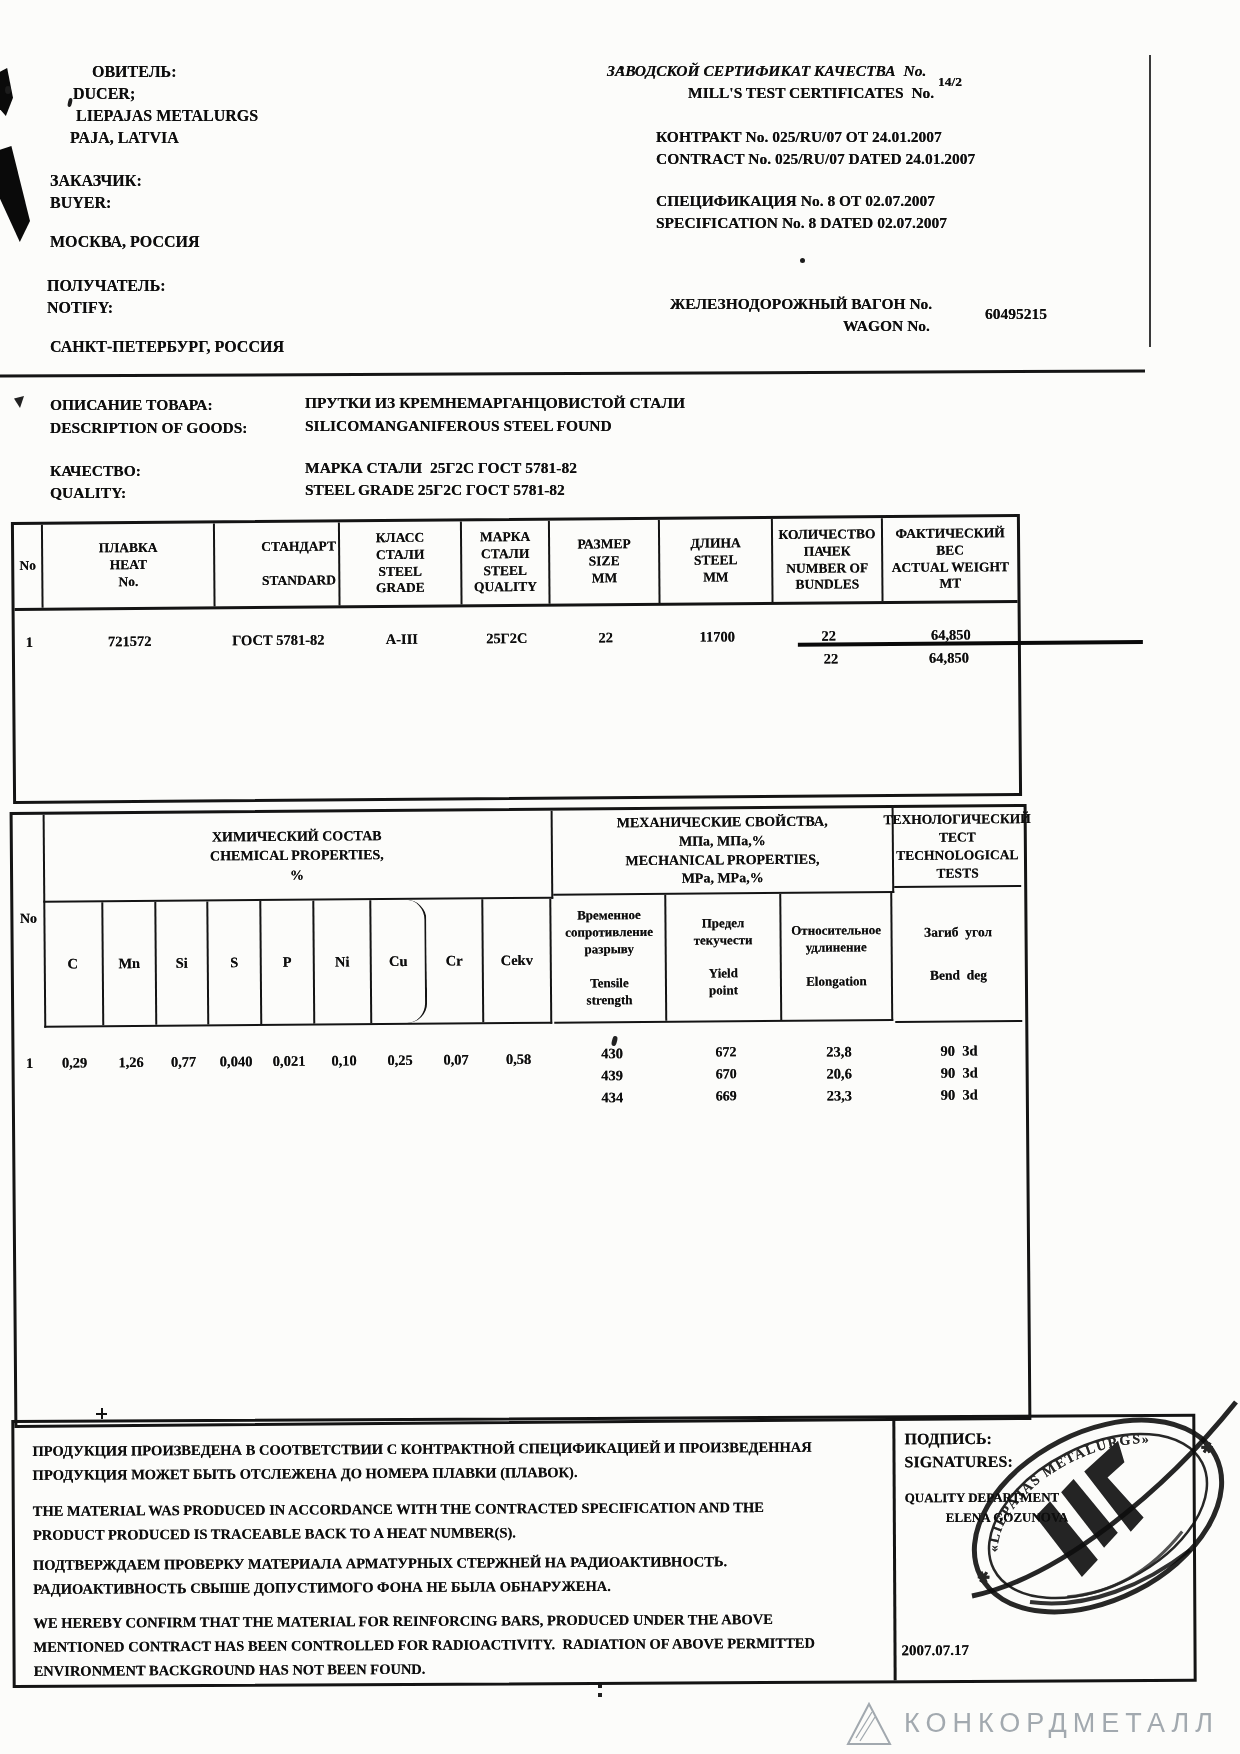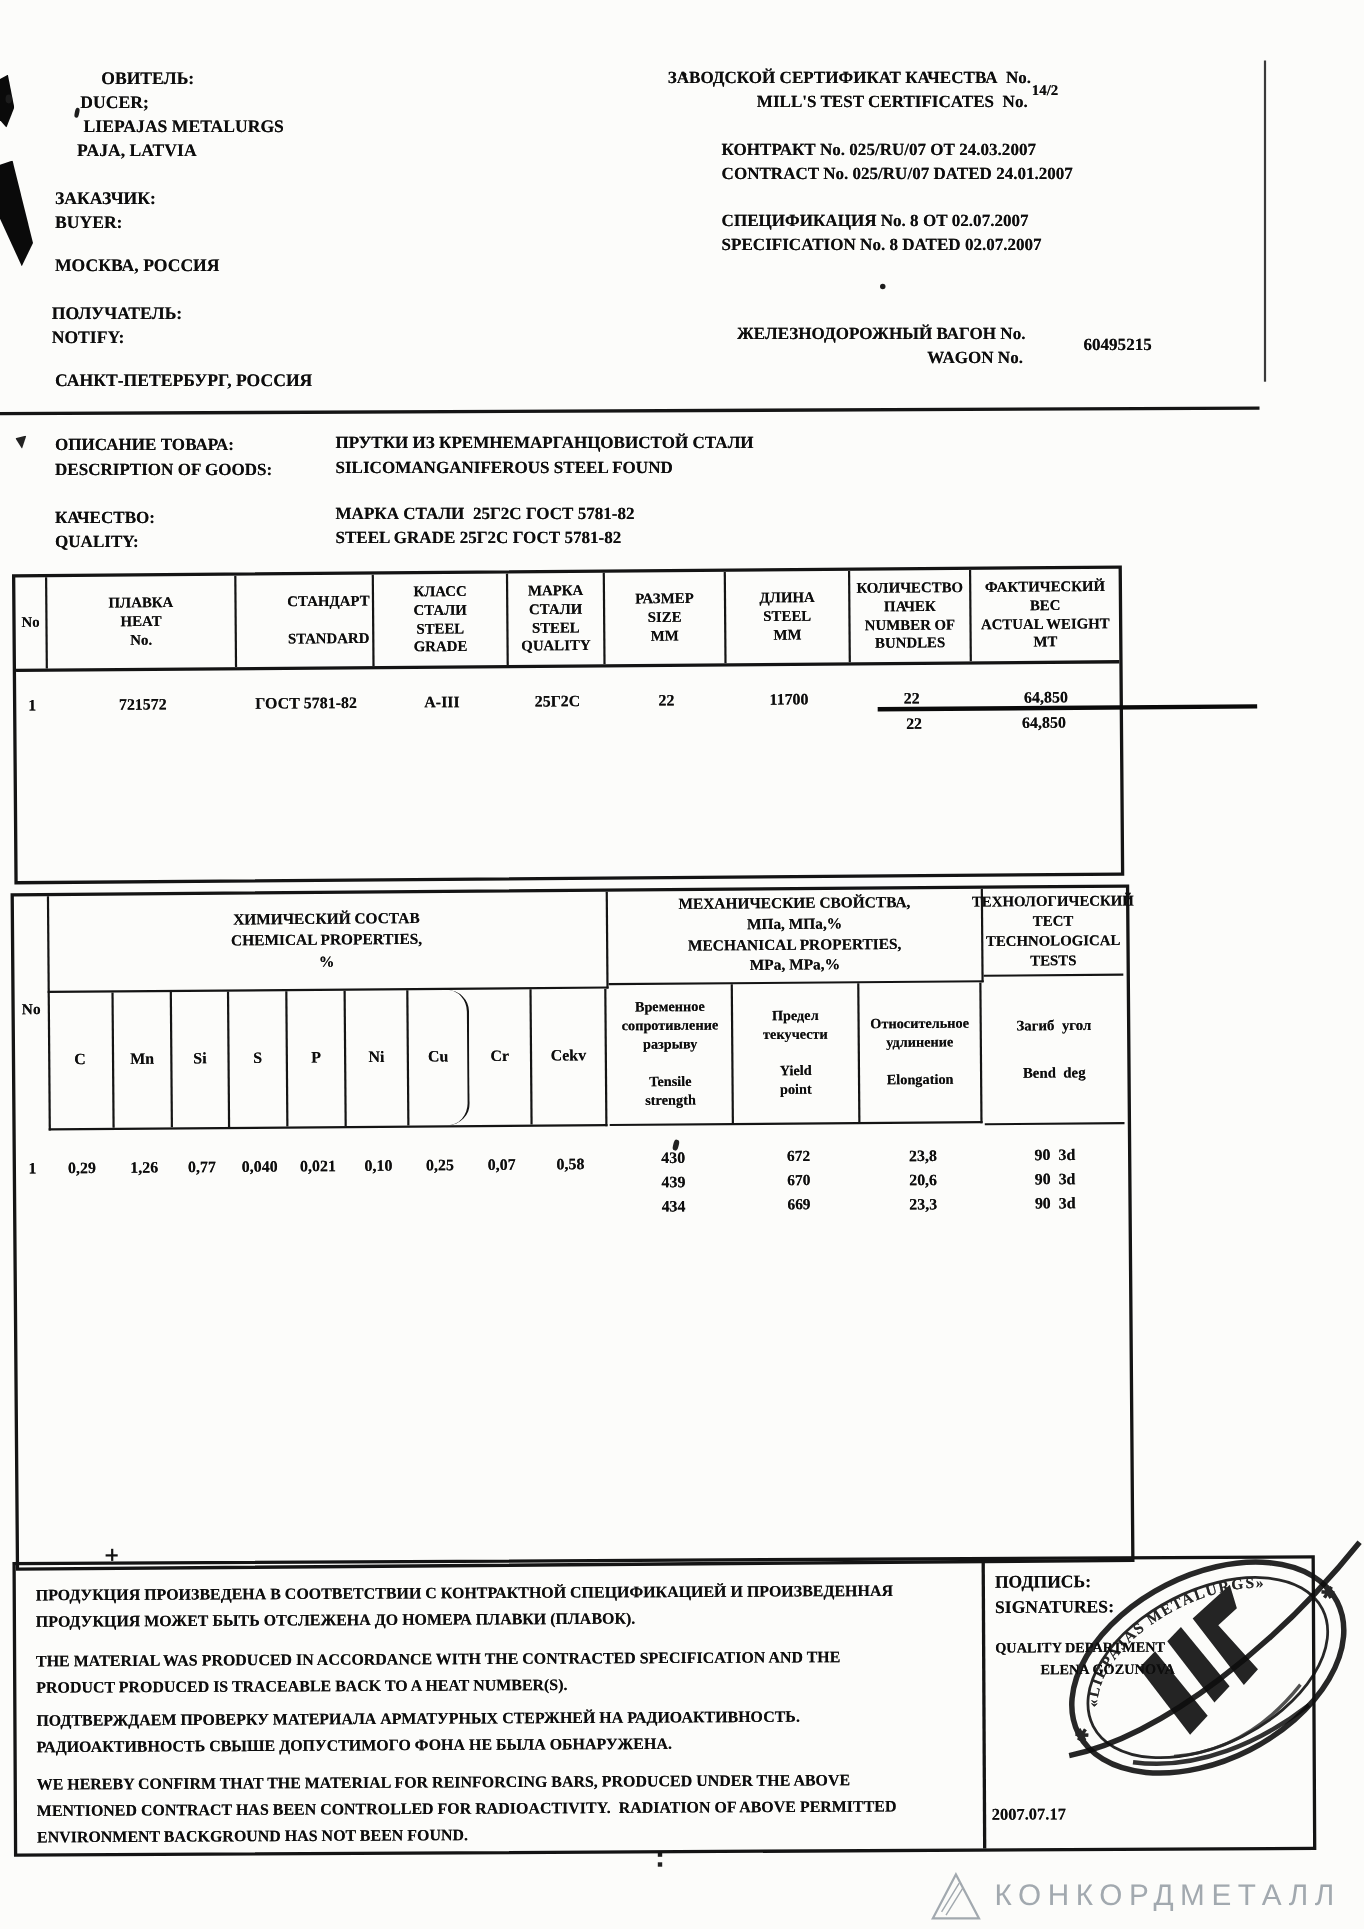--- a/index.html
+++ b/index.html
@@ -45,25 +45,25 @@
   <div class="abs" style="left:70px;top:129px;font-size:16px;">PAJA, LATVIA</div>
 
   <div class="abs" style="left:50px;top:172px;font-size:16px;">ЗАКАЗЧИК:</div>
   <div class="abs" style="left:50px;top:194px;font-size:16px;">BUYER:</div>
   <div class="abs" style="left:50px;top:233px;font-size:16px;">МОСКВА, РОССИЯ</div>
 
   <div class="abs" style="left:47px;top:277px;font-size:16px;">ПОЛУЧАТЕЛЬ:</div>
   <div class="abs" style="left:47px;top:299px;font-size:16px;">NOTIFY:</div>
   <div class="abs" style="left:50px;top:338px;font-size:16px;">САНКТ-ПЕТЕРБУРГ, РОССИЯ</div>
 
-  <div class="abs pre" style="left:607px;top:62px;font-size:15.5px;">ЗАВОДСКОЙ СЕРТИФИКАТ КАЧЕСТВА  No.</div>
+  <div class="abs pre" style="left:607px;top:62px;font-size:15.5px;font-style:italic;">ЗАВОДСКОЙ СЕРТИФИКАТ КАЧЕСТВА  No.</div>
   <div class="abs pre" style="left:688px;top:84px;font-size:15.5px;">MILL'S TEST CERTIFICATES  No.</div>
   <div class="abs" style="left:938px;top:74px;font-size:13.5px;">14/2</div>
 
-  <div class="abs" style="left:656px;top:128px;font-size:15.5px;">КОНТРАКТ No. 025/RU/07 ОТ 24.03.2007</div>
+  <div class="abs" style="left:656px;top:128px;font-size:15.5px;">КОНТРАКТ No. 025/RU/07 ОТ 24.01.2007</div>
   <div class="abs" style="left:656px;top:150px;font-size:15.5px;">CONTRACT No. 025/RU/07 DATED 24.01.2007</div>
   <div class="abs" style="left:656px;top:192px;font-size:15.5px;">СПЕЦИФИКАЦИЯ No. 8 ОТ 02.07.2007</div>
   <div class="abs" style="left:656px;top:214px;font-size:15.5px;">SPECIFICATION No. 8 DATED 02.07.2007</div>
 
   <div class="abs" style="left:670px;top:295px;font-size:15.5px;">ЖЕЛЕЗНОДОРОЖНЫЙ ВАГОН No.</div>
   <div class="abs" style="left:843px;top:317px;font-size:15.5px;">WAGON No.</div>
   <div class="abs" style="left:985px;top:305px;font-size:15.5px;">60495215</div>
 
   <div class="abs" style="left:0;top:372px;width:1145px;height:3px;background:#151515;transform:rotate(-0.25deg);"></div>
 

